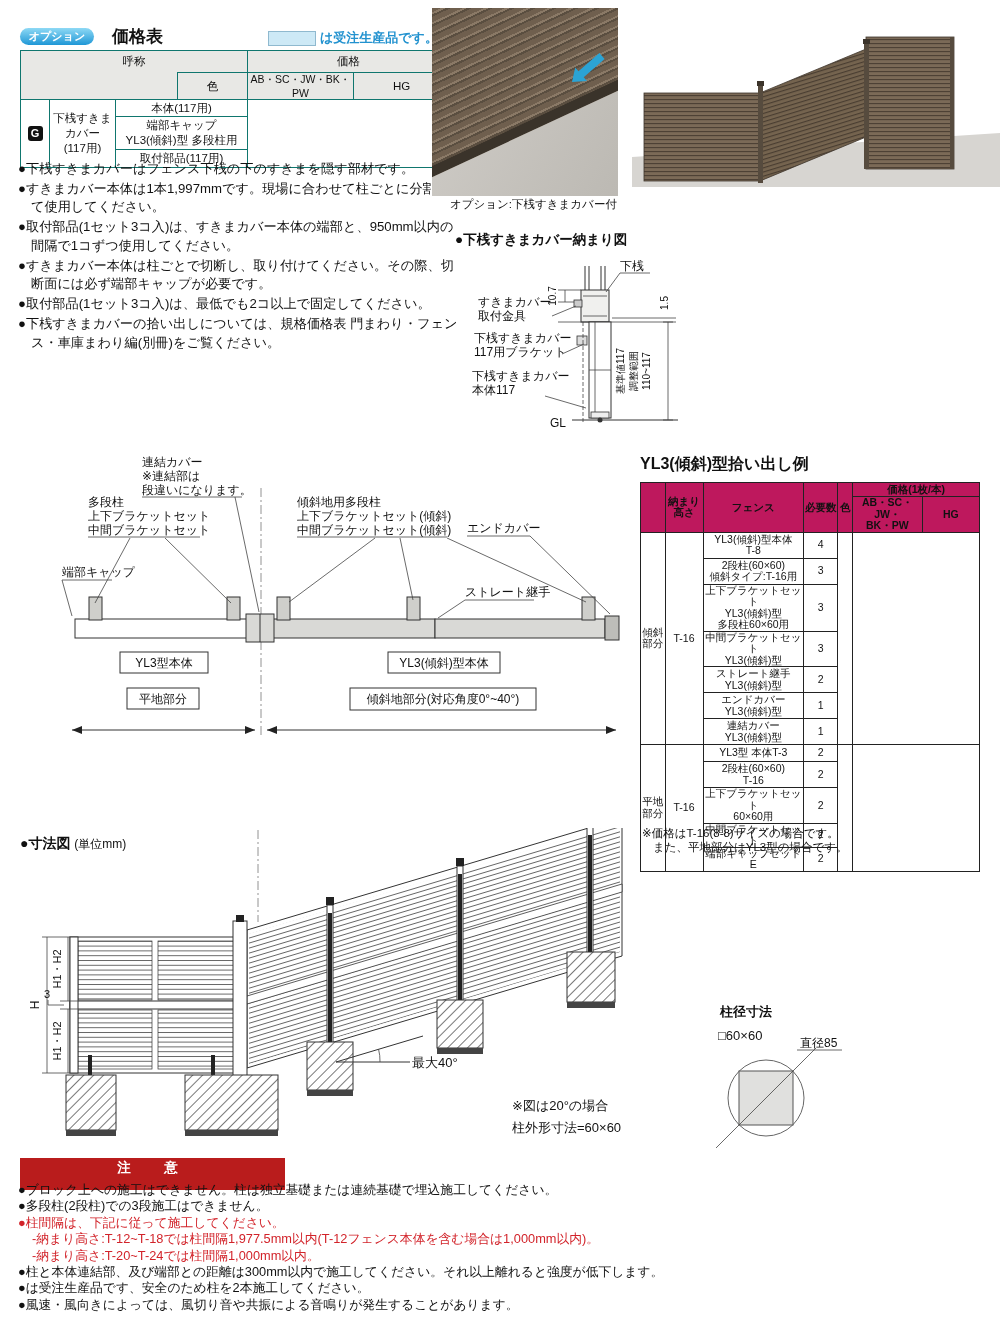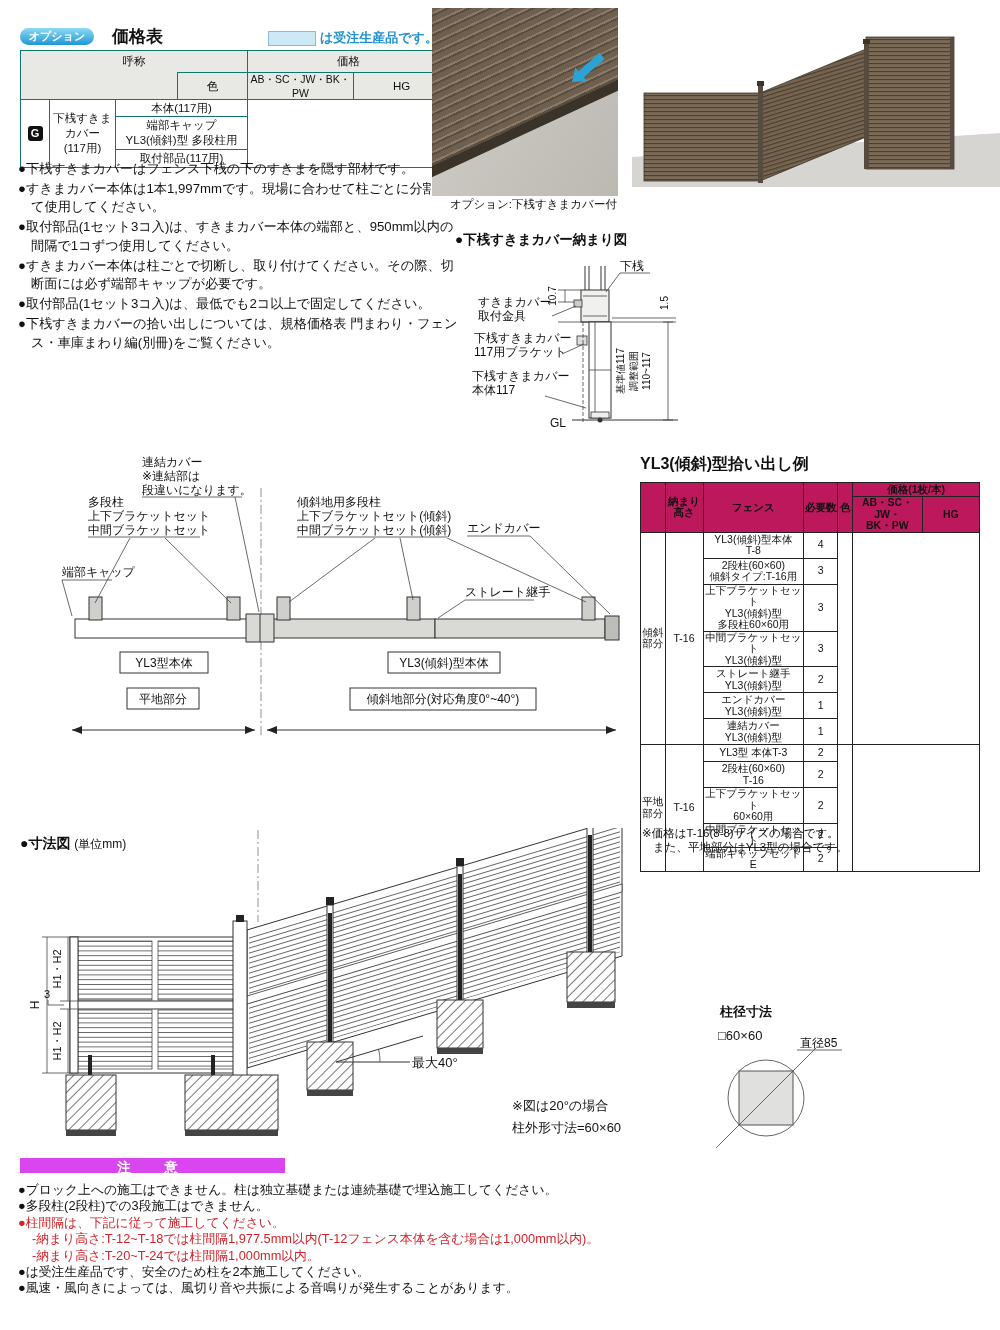--- a/index.html
+++ b/index.html
@@ -37,21 +37,21 @@
     background:repeating-linear-gradient(-25deg,#8a7966 0 2px,#6f5f4e 2px 7px,#5a4e40 7px 9px);}
   .photoL .band{position:absolute;inset:0;clip-path:polygon(0 84%,100% 38%,100% 44%,0 90%);background:#3a332a;}
   .photoL .conc{position:absolute;inset:0;clip-path:polygon(0 90%,100% 44%,100% 100%,0 100%);
     background:linear-gradient(120deg,#d2cfca,#bcb9b3);}
   .photo-caption{left:450px;top:197px;font-size:11.5px;}
   
   .osamari-h{left:455px;top:231px;font-size:13.5px;font-weight:bold;}
   .dim-h{left:20px;top:835px;font-size:14px;font-weight:bold;}
   .dim-unit{font-size:12px;font-weight:normal;margin-top:40px;}
   
-  .caution-banner{left:20px;top:1158px;width:265px;height:15px;background:#d946ef;color:#fff;
+  .caution-banner{left:20px;top:1158px;width:265px;height:32px;background:#b91c1c;color:#fff;
     font-size:13.5px;font-weight:bold;text-align:center;line-height:20px;letter-spacing:10px;}
   .caution{left:18px;top:1182px;width:975px;font-size:12.8px;line-height:16.4px;}
   .caution div{text-indent:-13px;padding-left:13px;}
   .caution .red{color:#d2232a;}
   .caution .sub{padding-left:27px;}
   
   svg text{font-family:"Liberation Sans","DejaVu Sans",sans-serif;fill:#111;}
   .st12{font-size:12px;} .st11{font-size:11px;} .st10{font-size:10px;} .st13{font-size:13px;}
   .ln{stroke:#444;stroke-width:0.8;fill:none;}
   .ln2{stroke:#333;stroke-width:1;fill:none;}
@@ -477,17 +477,18 @@
     <text x="800" y="1047" class="st12">直径85</text>
   </svg>
 
   <div class="abs caution-banner">注　意</div>
   <div class="abs caution">
     <div>●ブロック上への施工はできません。柱は独立基礎または連続基礎で埋込施工してください。</div>
     <div>●多段柱(2段柱)での3段施工はできません。</div>
     <div class="red">●柱間隔は、下記に従って施工してください。</div>
     <div class="red sub">-納まり高さ:T-12~T-18では柱間隔1,977.5mm以内(T-12フェンス本体を含む場合は1,000mm以内)。</div>
     <div class="red sub">-納まり高さ:T-20~T-24では柱間隔1,000mm以内。</div>
+    <div>●柱と本体連結部、及び端部との距離は300mm以内で施工してください。それ以上離れると強度が低下します。</div>
     <div>●は受注生産品です、安全のため柱を2本施工してください。</div>
     <div>●風速・風向きによっては、風切り音や共振による音鳴りが発生することがあります。</div>
   </div>
 
 </div>
 
 </body></html>

